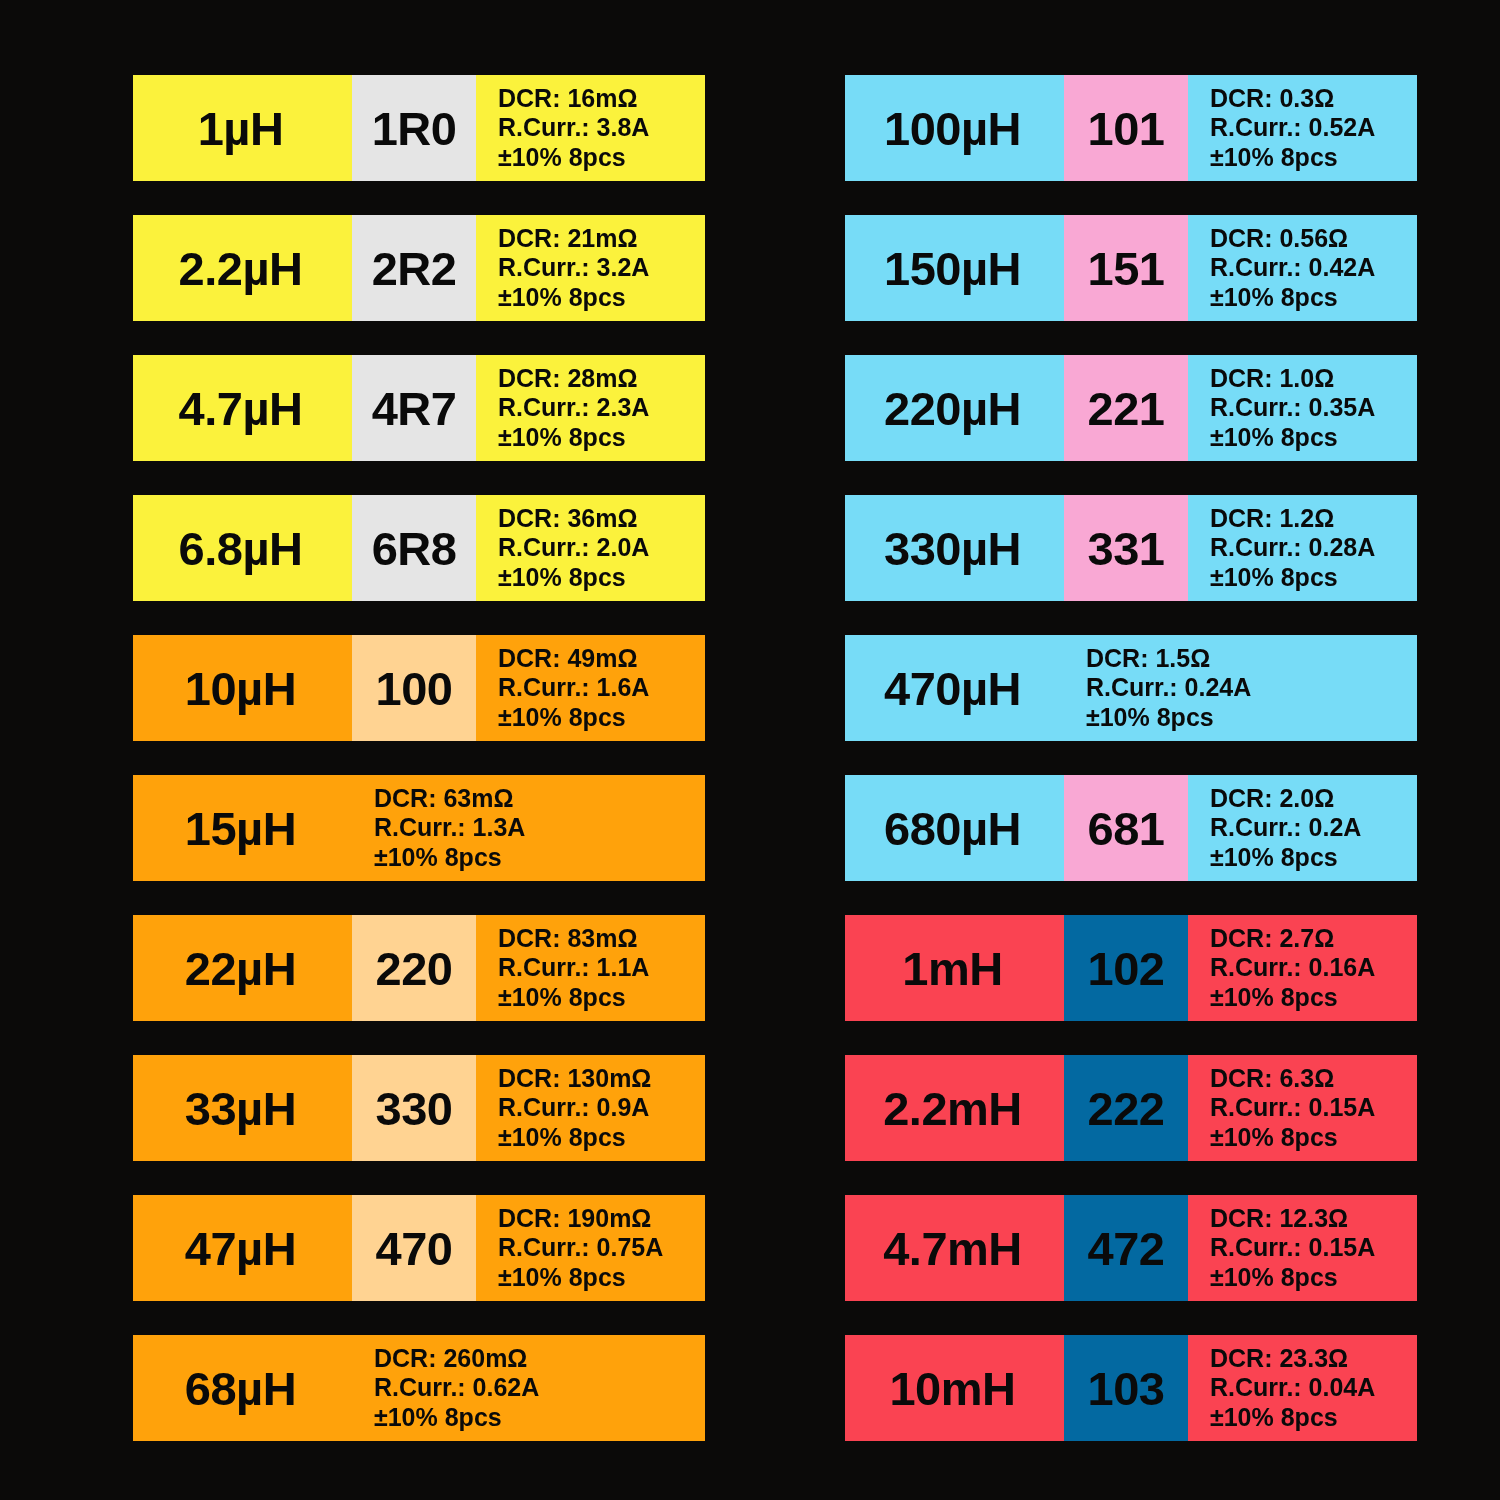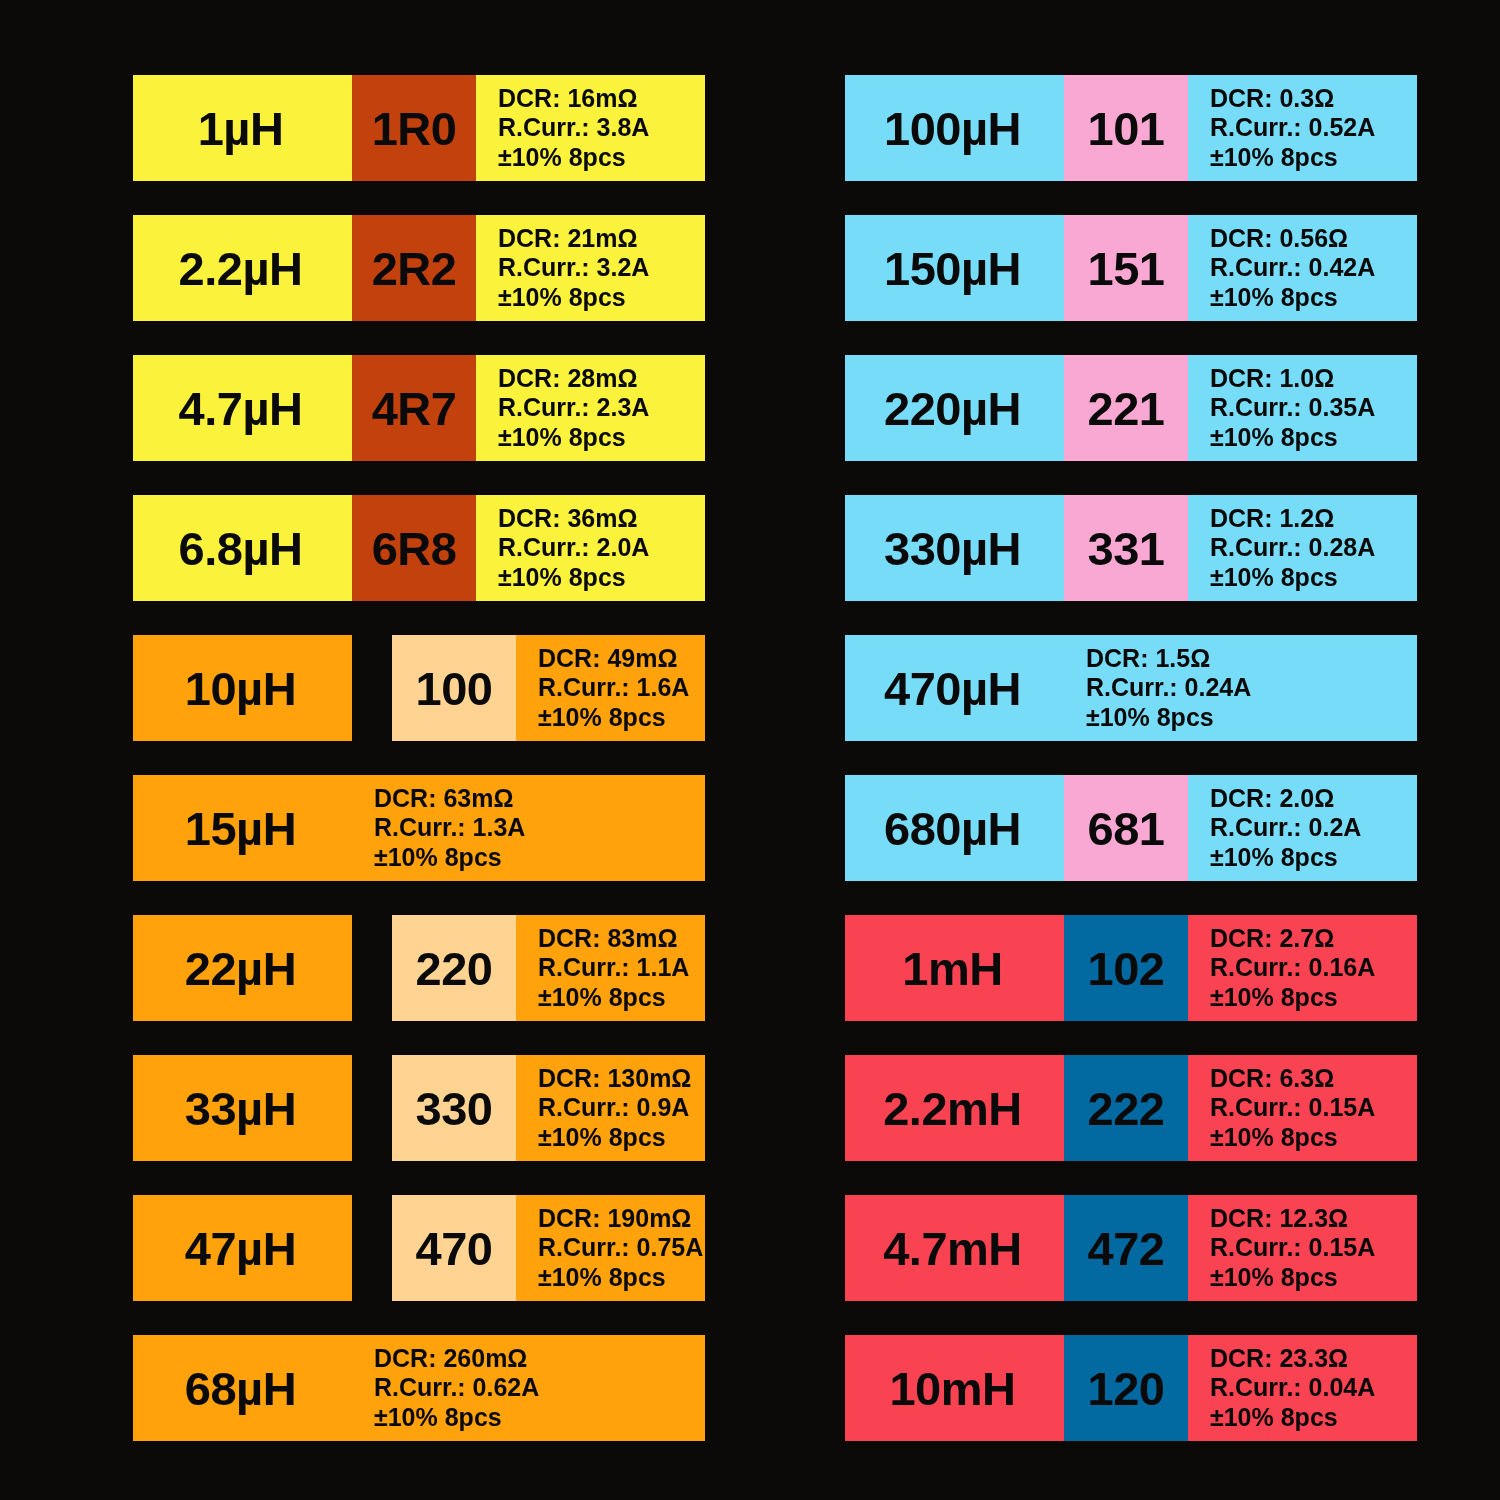--- a/index.html
+++ b/index.html
@@ -88,25 +88,25 @@
     font-size: 25px;
     font-weight: bold;
     color: #0a0a0a;
     line-height: 1.17;
     white-space: nowrap;
   }
 
   
   .fam-yellow .panel-value,
   .fam-yellow .panel-specs { background: #fbf23c; }
-  .fam-yellow .panel-code  { background: #c2410c; }
+  .fam-yellow .panel-code  { background: #e5e5e5; }
 
   .fam-orange .panel-value,
   .fam-orange .panel-specs { background: #ffa20b; }
-  .fam-orange .panel-code  { background: #ffd392; margin-left: 40px; }
+  .fam-orange .panel-code  { background: #ffd392; }
 
   .fam-cyan .panel-value,
   .fam-cyan .panel-specs   { background: #77dcf7; }
   .fam-cyan .panel-code    { background: #f9a8d4; }
 
   .fam-red .panel-value,
   .fam-red .panel-specs    { background: #fa4352; }
   .fam-red .panel-code     { background: #0369a1; }
 </style>
 </head>
@@ -352,21 +352,21 @@
           <div class="spec-line">DCR: 12.3Ω</div>
           <div class="spec-line">R.Curr.: 0.15A</div>
           <div class="spec-line">±10% 8pcs</div>
         </div>
       </div>
       <div class="label fam-red">
         <div class="panel-value">
           <span class="value-text">10mH</span>
         </div>
         <div class="panel-code">
-          <span class="code-text">120</span>
+          <span class="code-text">103</span>
         </div>
         <div class="panel-specs">
           <div class="spec-line">DCR: 23.3Ω</div>
           <div class="spec-line">R.Curr.: 0.04A</div>
           <div class="spec-line">±10% 8pcs</div>
         </div>
       </div>
     </div>
 </div>
 

